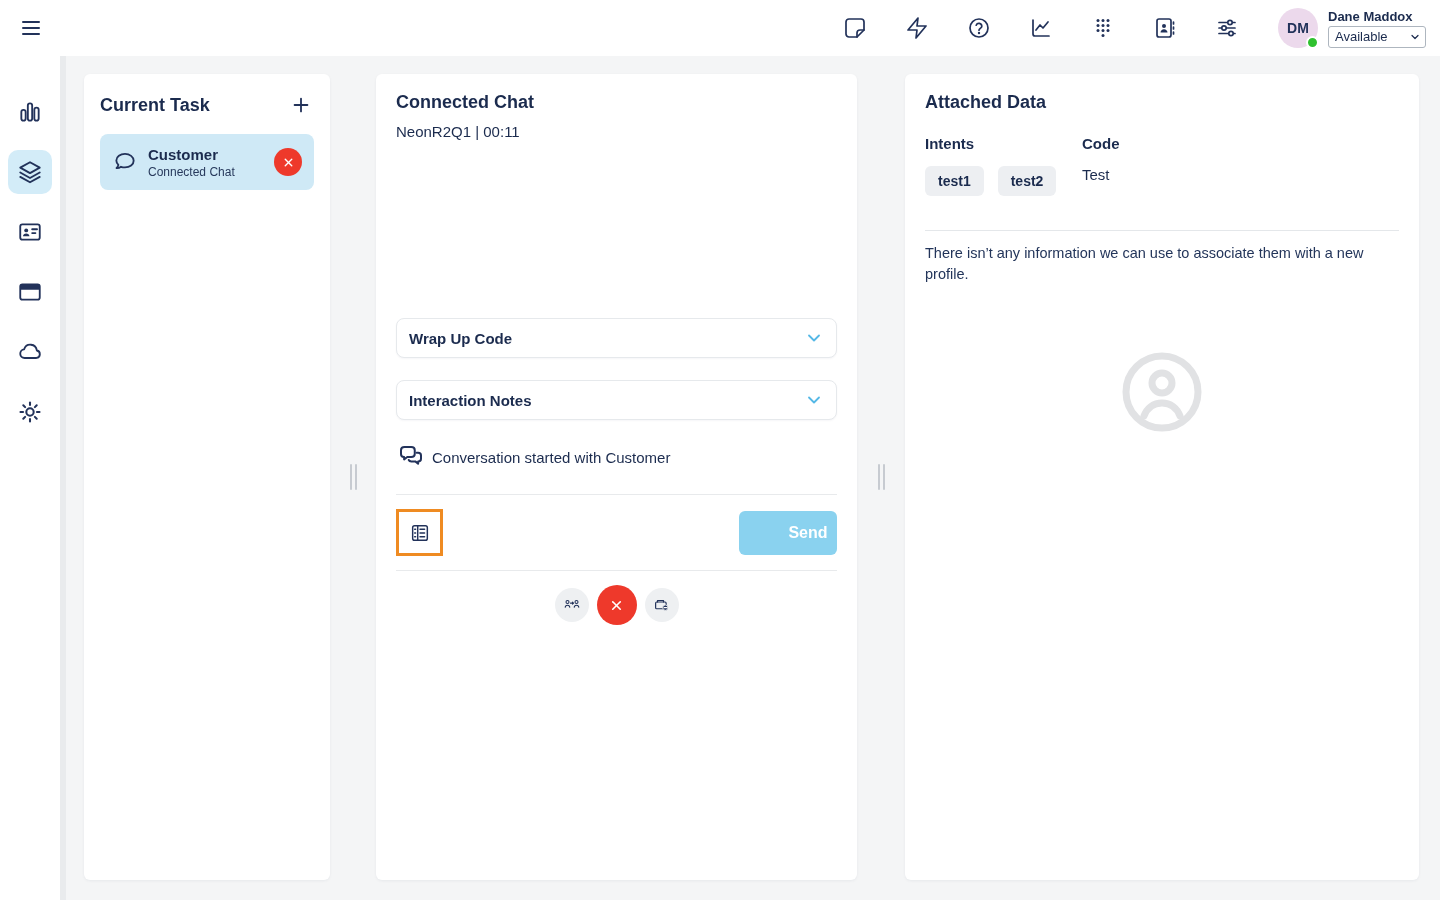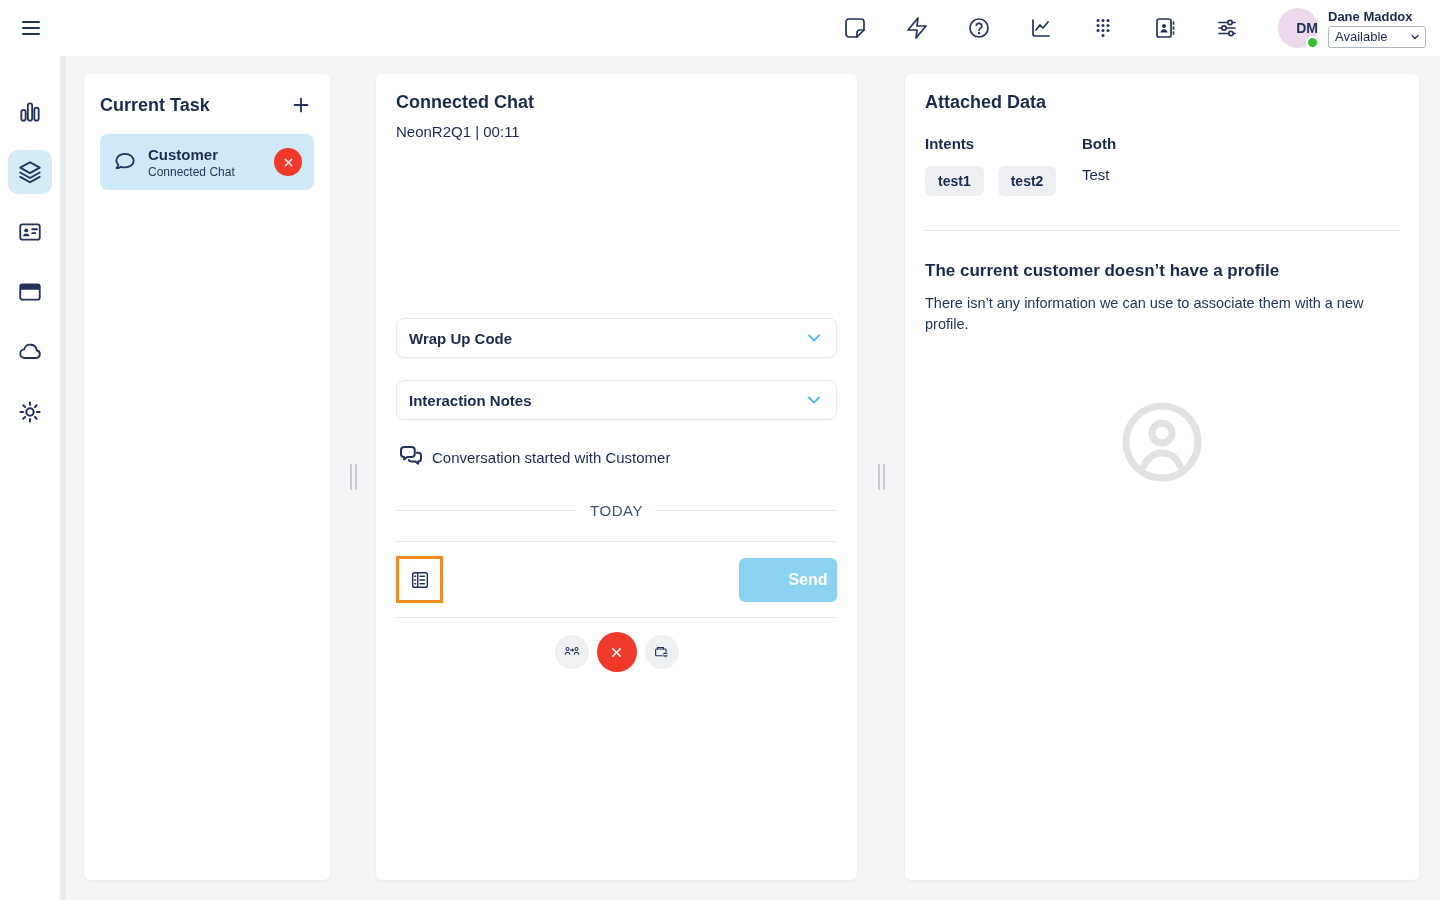--- a/index.html
+++ b/index.html
@@ -15,21 +15,21 @@
             background:#fff; padding:0 14px 0 16px; }
   .hamburger-btn { width:30px; height:30px; border:none; background:none; cursor:pointer;
                    display:flex; align-items:center; justify-content:center; }
   .topbar-spacer { flex:1; }
   .topbar-icons { display:flex; align-items:center; gap:36px; margin-right:38px; }
   .topbar-iconbtn { border:none; background:none; cursor:pointer; width:26px; height:26px;
                     display:flex; align-items:center; justify-content:center; }
   .icon-navy { stroke:#22325a; fill:none; stroke-width:1.7; stroke-linecap:round; stroke-linejoin:round; }
   .user-block { display:flex; align-items:center; gap:10px; }
   .avatar { position:relative; width:40px; height:40px; border-radius:50%;
-            background:#ecd9ec; display:flex; align-items:center; justify-content:flex-end;
+            background:#ecd9ec; display:flex; align-items:center; justify-content:center;
             font-weight:bold; font-size:14px; color:#22325a; }
   .status-dot { position:absolute; right:-1px; bottom:-1px; width:13px; height:13px;
                 border-radius:50%; background:#2fc12f; border:2px solid #fff; }
   .user-meta { display:flex; flex-direction:column; gap:2px; }
   .user-name { font-size:13px; font-weight:bold; color:#1b2b4e; }
   .status-select-wrap { position:relative; }
   .status-select { width:98px; height:22px; font-size:13px; font-family:Liberation Sans, sans-serif;
                    color:#1b2b4e; border:1px solid #aeb6bf; border-radius:3px; background:#fff;
                    appearance:none; -webkit-appearance:none; padding:0 20px 0 6px; }
   .status-chevron { position:absolute; right:5px; top:5px; pointer-events:none; }
@@ -321,25 +321,20 @@
         </div>
 
         <div class="conv-start">
           <svg class="icon-navy" width="30" height="30" viewBox="0 0 24 24" style="stroke-width:1.6">
             <path d="M4 6.5C4 5 5.2 4 6.8 4h5.4C13.8 4 15 5 15 6.5v3c0 1.5-1.2 2.5-2.8 2.5H9l-2.5 2v-2h-.2C4.7 12 4 11 4 9.5v-3z"></path>
             <path d="M16.5 8.5h1.2c1.4 0 2.3 1 2.3 2.2v2.6c0 1.2-.9 2.2-2.3 2.2v1.8l-2.3-1.8h-3.2c-.9 0-1.7-.4-2-1.1"></path>
           </svg>
           <span class="conv-start-text">Conversation started with Customer</span>
         </div>
 
-        <div class="day-divider">
-          <span class="line"></span>
-          <span class="day-label">TODAY</span>
-          <span class="line"></span>
-        </div>
 
 
         <div class="chat-hr"></div>
 
         <div class="compose-row">
           <button class="canned-btn">
             <svg class="icon-navy" width="22" height="22" viewBox="0 0 24 24" style="stroke-width:1.6">
               <rect x="4" y="4" width="16" height="16" rx="2"></rect>
               <line x1="9.5" y1="4" x2="9.5" y2="20"></line>
               <line x1="6.2" y1="8" x2="7.2" y2="8"></line>
@@ -394,28 +389,27 @@
 
         <div class="data-grid">
           <div class="data-col-a">
             <div class="data-label">Intents</div>
             <div class="chips">
               <span class="chip">test1</span>
               <span class="chip">test2</span>
             </div>
           </div>
           <div>
-            <div class="data-label">Both</div>
+            <div class="data-label">Code</div>
             <div class="data-value">Test</div>
           </div>
         </div>
 
         <div class="data-hr"></div>
 
-        <h3 class="noprofile-title">The current customer doesn’t have a profile</h3>
         <p class="noprofile-text">There isn’t any information we can use to associate them with a new profile.</p>
 
         <div class="profile-placeholder">
           <svg width="86" height="86" viewBox="0 0 86 86" style="fill:none;stroke:#e1e2e4;stroke-width:7;stroke-linecap:round">
             <circle cx="43" cy="43" r="36"></circle>
             <circle cx="43" cy="34" r="10"></circle>
             <path d="M25 67c3-8 9.5-13 18-13s15 5 18 13"></path>
           </svg>
         </div>
       </section>

